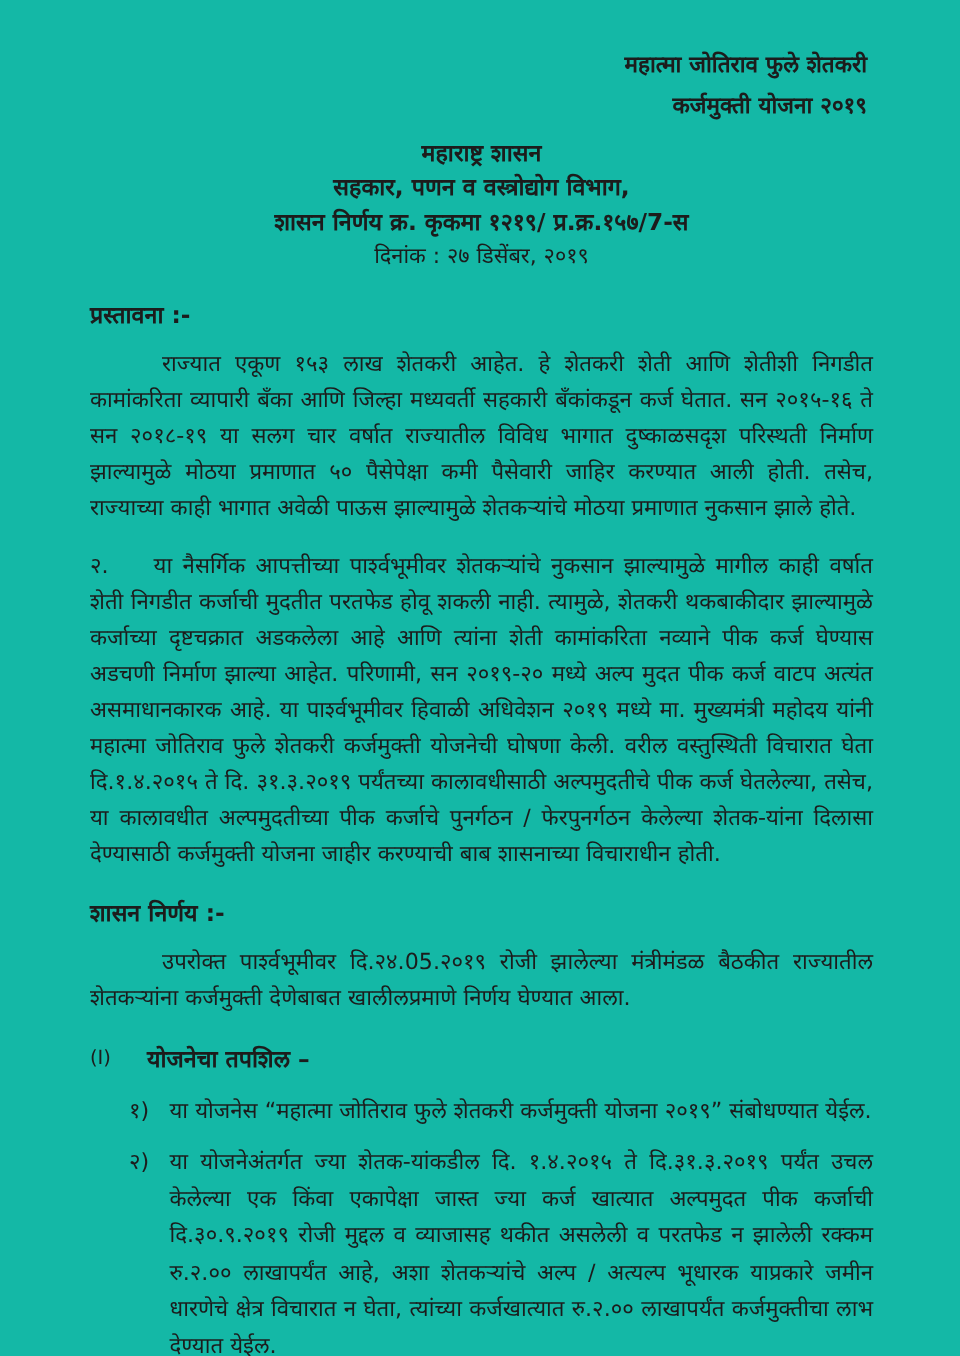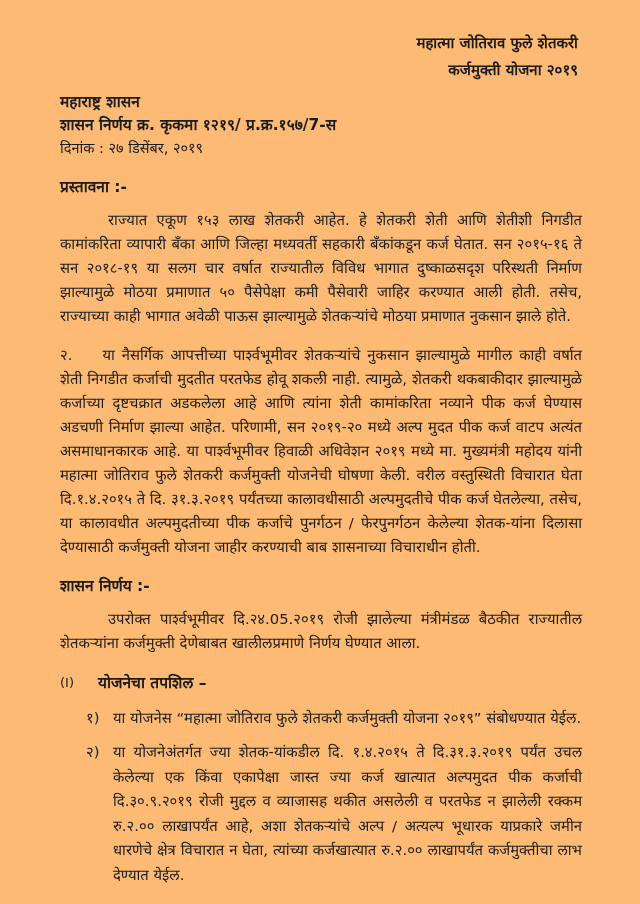--- a/index.html
+++ b/index.html
@@ -6,37 +6,37 @@
     margin: 0;
     padding: 0;
     background: #e8e8e8;
     font-family: "DejaVu Sans", sans-serif;
   }
   .page {
     position: relative;
     width: 640px;
     height: 904px;
     margin: 0 auto;
-    background: #fdba74;
+    background: #14b8a6;
     color: #1c1c1c;
     box-sizing: border-box;
     padding: 30px 58px 0 60px;
     overflow: hidden;
   }
   
   .corner-title {
     text-align: right;
     font-weight: bold;
     font-size: 15px;
     line-height: 27px;
     padding-right: 4px;
   }
   
   .letterhead {
-    text-align: left;
+    text-align: center;
     margin-top: 7px;
   }
   .letterhead .lh-line { line-height: 23px; }
   .lh-bold { font-weight: bold; font-size: 15.5px; }
   .lh-normal { font-weight: normal; font-size: 14.5px; }
   
   .section-heading {
     font-weight: bold;
     font-size: 15.5px;
     margin-top: 15px;
@@ -87,20 +87,21 @@
 
 <div class="page">
 
   <div class="corner-title">
     <div>महात्मा जोतिराव फुले शेतकरी</div>
     <div>कर्जमुक्ती योजना २०१९</div>
   </div>
 
   <div class="letterhead">
     <div class="lh-line lh-bold">महाराष्ट्र शासन</div>
+    <div class="lh-line lh-bold">सहकार, पणन व वस्त्रोद्योग विभाग,</div>
     <div class="lh-line lh-bold">शासन निर्णय क्र. कृकमा १२१९/ प्र.क्र.१५७/7-स</div>
     <div class="lh-line lh-normal">दिनांक : २७ डिसेंबर, २०१९</div>
   </div>
 
   <div class="section-heading">प्रस्तावना :-</div>
 
   <p class="para indent-first">राज्यात एकूण १५३ लाख शेतकरी आहेत. हे शेतकरी शेती आणि शेतीशी निगडीत कामांकरिता व्यापारी बँका आणि जिल्हा मध्यवर्ती सहकारी बँकांकडून कर्ज घेतात. सन २०१५-१६ ते सन २०१८-१९ या सलग चार वर्षात राज्यातील विविध भागात दुष्काळसदृश परिस्थती निर्माण झाल्यामुळे मोठया प्रमाणात ५० पैसेपेक्षा कमी पैसेवारी जाहिर करण्यात आली होती. तसेच, राज्याच्या काही भागात अवेळी पाऊस झाल्यामुळे शेतकऱ्यांचे मोठया प्रमाणात नुकसान झाले होते.</p>
 
   <p class="para"><span class="num-lead">२.</span><span>या नैसर्गिक आपत्तीच्या पार्श्वभूमीवर शेतकऱ्यांचे नुकसान झाल्यामुळे मागील काही वर्षात शेती निगडीत कर्जाची मुदतीत परतफेड होवू शकली नाही. त्यामुळे, शेतकरी थकबाकीदार झाल्यामुळे कर्जाच्या दृष्टचक्रात अडकलेला आहे आणि त्यांना शेती कामांकरिता नव्याने पीक कर्ज घेण्यास अडचणी निर्माण झाल्या आहेत. परिणामी, सन २०१९-२० मध्ये अल्प मुदत पीक कर्ज वाटप अत्यंत असमाधानकारक आहे. या पार्श्वभूमीवर हिवाळी अधिवेशन २०१९ मध्ये मा. मुख्यमंत्री महोदय यांनी महात्मा जोतिराव फुले शेतकरी कर्जमुक्ती योजनेची घोषणा केली. वरील वस्तुस्थिती विचारात घेता दि.१.४.२०१५ ते दि. ३१.३.२०१९ पर्यंतच्या कालावधीसाठी अल्पमुदतीचे पीक कर्ज घेतलेल्या, तसेच, या कालावधीत अल्पमुदतीच्या पीक कर्जाचे पुनर्गठन / फेरपुनर्गठन केलेल्या शेतक-यांना दिलासा देण्यासाठी कर्जमुक्ती योजना जाहीर करण्याची बाब शासनाच्या विचाराधीन होती.</span></p>
 

